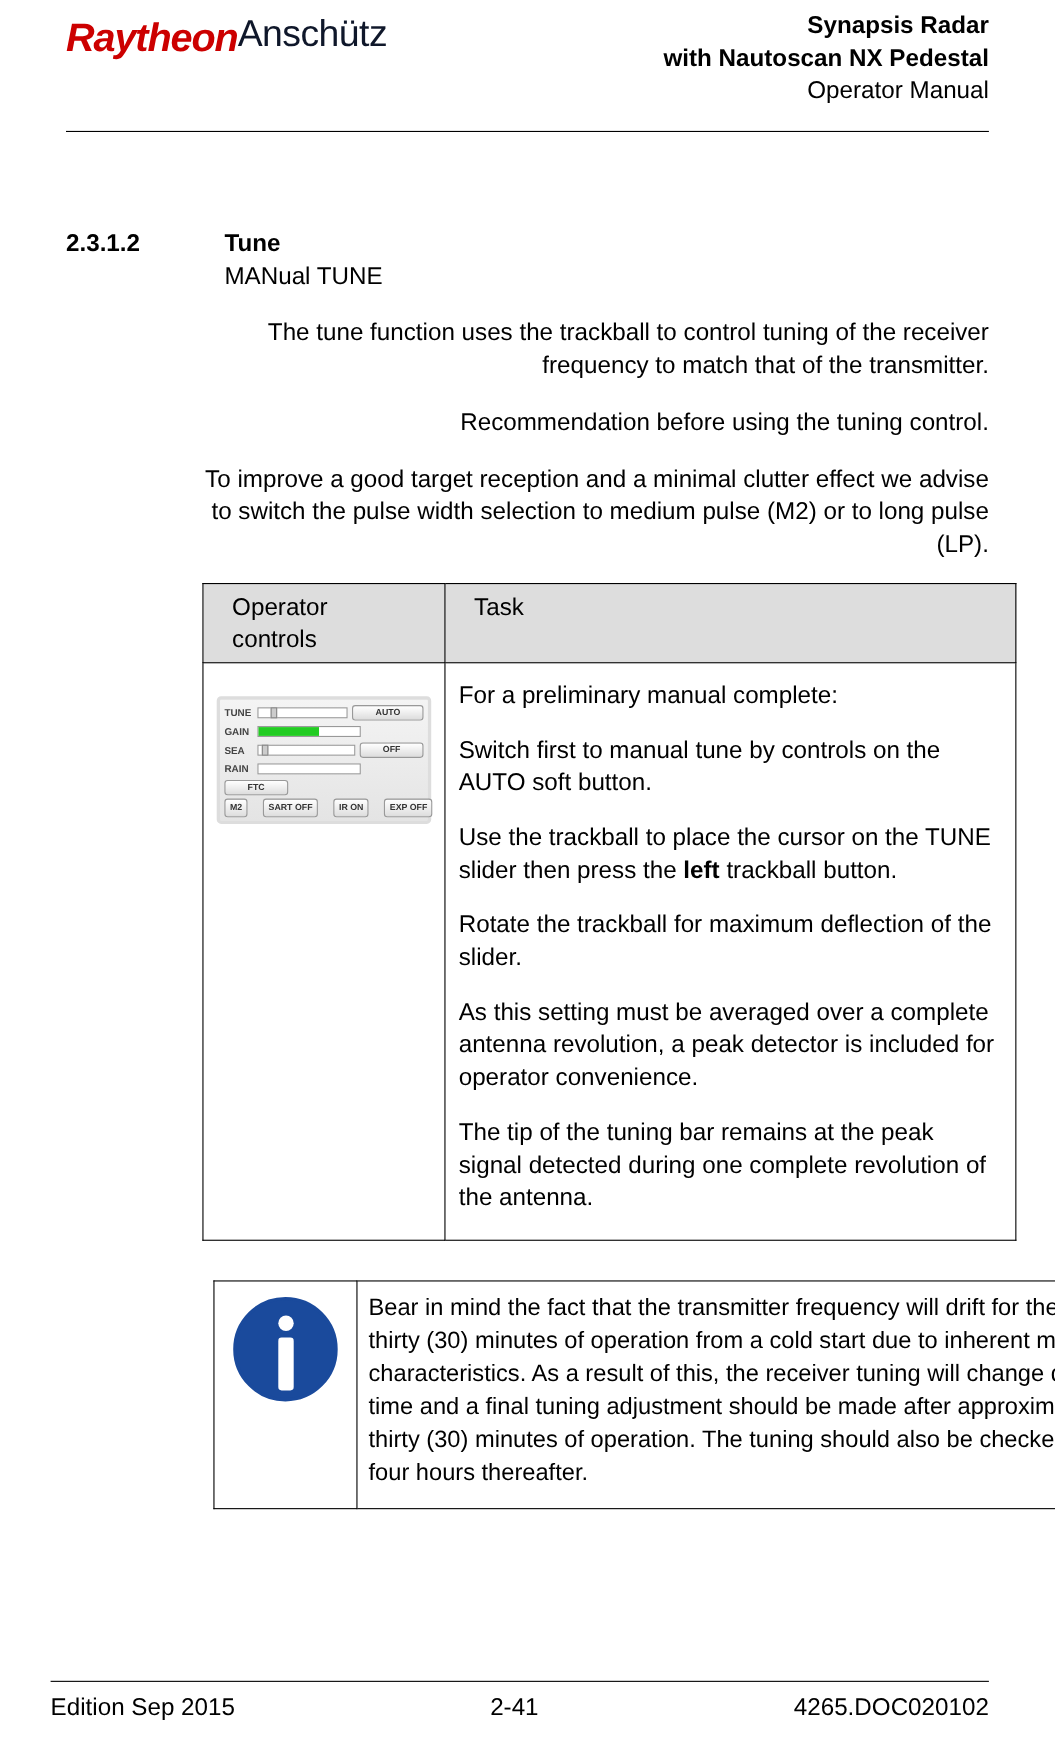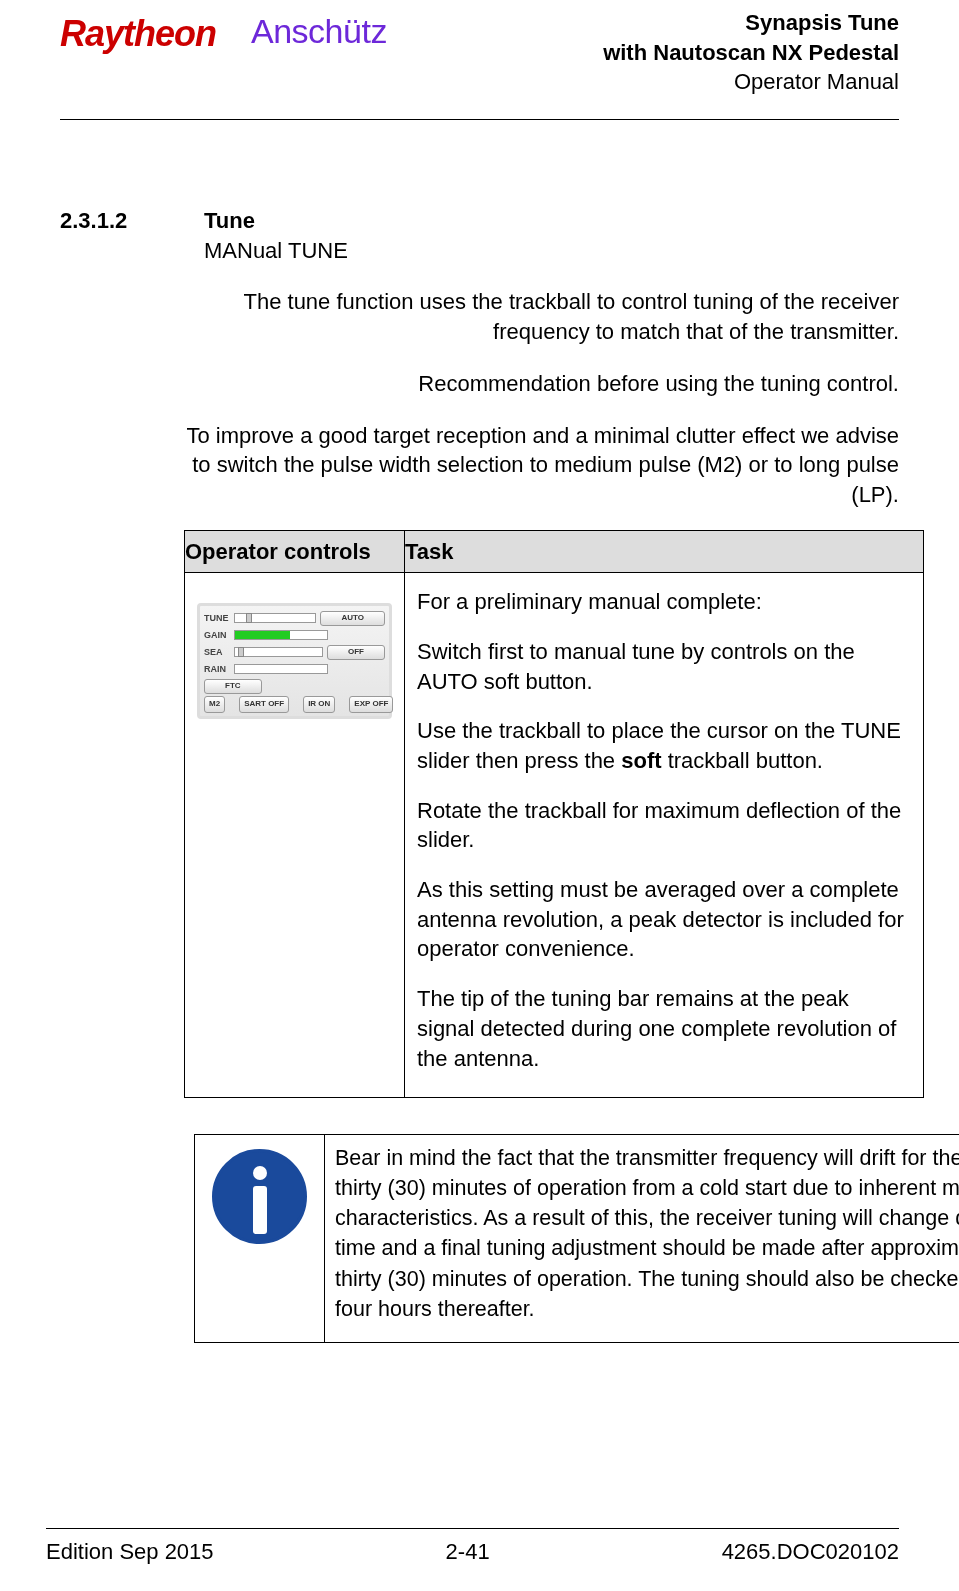--- a/index.html
+++ b/index.html
@@ -17,21 +17,21 @@
     .header {
       display: flex;
       justify-content: space-between;
       align-items: flex-start;
       padding-top: 8px;
       padding-bottom: 22px;
       border-bottom: 1.5px solid #000;
     }
     .logo-wrap { display: flex; align-items: center; }
     .logo-ray { font-weight: bold; font-size: 36px; color: #c00; font-style: italic; letter-spacing: -1px; position: relative; top: 2px; }
-    .logo-an { font-size: 34px; color: #6d28d9; font-weight: 500; letter-spacing: -0.5px; margin-left: 35px; }
+    .logo-an { font-size: 34px; color: #0f172a; font-weight: 500; letter-spacing: -0.5px; }
     .hdr-right { text-align: right; font-size: 22px; line-height: 1.35; }
     .hdr-right .b { font-weight: bold; }
 
     .content { padding-top: 86px; }
     .section-row { display: flex; gap: 58px; margin-bottom: 6px; }
     .section-num { width: 86px; font-weight: bold; flex-shrink: 0; }
     .section-rest { flex: 1; }
     .section-title { font-weight: bold; }
     .subtitle { }
 
@@ -42,22 +42,22 @@
       border-collapse: collapse;
       width: 740px;
     }
     .tbl td, .tbl th {
       border: 1px solid #000;
       vertical-align: top;
       text-align: left;
     }
     .tbl th {
       background: #ddd;
-      font-weight: bold;
-      padding: 6px 0;
+      font-weight: normal;
+      padding: 6px 26px;
     }
     .tbl th:first-child { width: 220px; }
     .tbl td { padding: 14px 12px 18px 12px; }
     .task p { margin-bottom: 20px; }
     .task p:last-child { margin-bottom: 6px; }
 
     .ctrl-panel {
       margin-top: 16px;
       width: 195px;
       border: 3px solid #ddd;
@@ -117,21 +117,21 @@
   </style>
 </head>
 <body>
 
 <div class="header">
   <div class="logo-wrap">
     <span class="logo-ray">Raytheon</span>
     <span class="logo-an">Anschütz</span>
   </div>
   <div class="hdr-right">
-    <div class="b">Synapsis Tune</div>
+    <div class="b">Synapsis Radar</div>
     <div class="b">with Nautoscan NX Pedestal</div>
     <div>Operator Manual</div>
   </div>
 </div>
 
 <div class="content">
 
   <div class="section-row">
     <div class="section-num">2.3.1.2</div>
     <div class="section-rest">
@@ -186,21 +186,21 @@
             <span class="ctrl-btn">M2</span>
             <span class="ctrl-btn">SART OFF</span>
             <span class="ctrl-btn">IR ON</span>
             <span class="ctrl-btn">EXP OFF</span>
           </div>
         </div>
       </td>
       <td class="task">
         <p>For a preliminary manual complete:</p>
         <p>Switch first to manual tune by controls on the AUTO soft button.</p>
-        <p><span>Use the trackball to place the cursor on the TUNE slider then press the </span><b>soft</b><span> trackball button.</span></p>
+        <p><span>Use the trackball to place the cursor on the TUNE slider then press the </span><b>left</b><span> trackball button.</span></p>
         <p>Rotate the trackball for maximum deflection of the slider.</p>
         <p>As this setting must be averaged over a complete antenna revolution, a peak detector is included for operator convenience.</p>
         <p>The tip of the tuning bar remains at the peak signal detected during one complete revolution of the antenna.</p>
       </td>
     </tr>
   </tbody>
     </table>
 
   <table class="note-tbl">
     <tbody>

